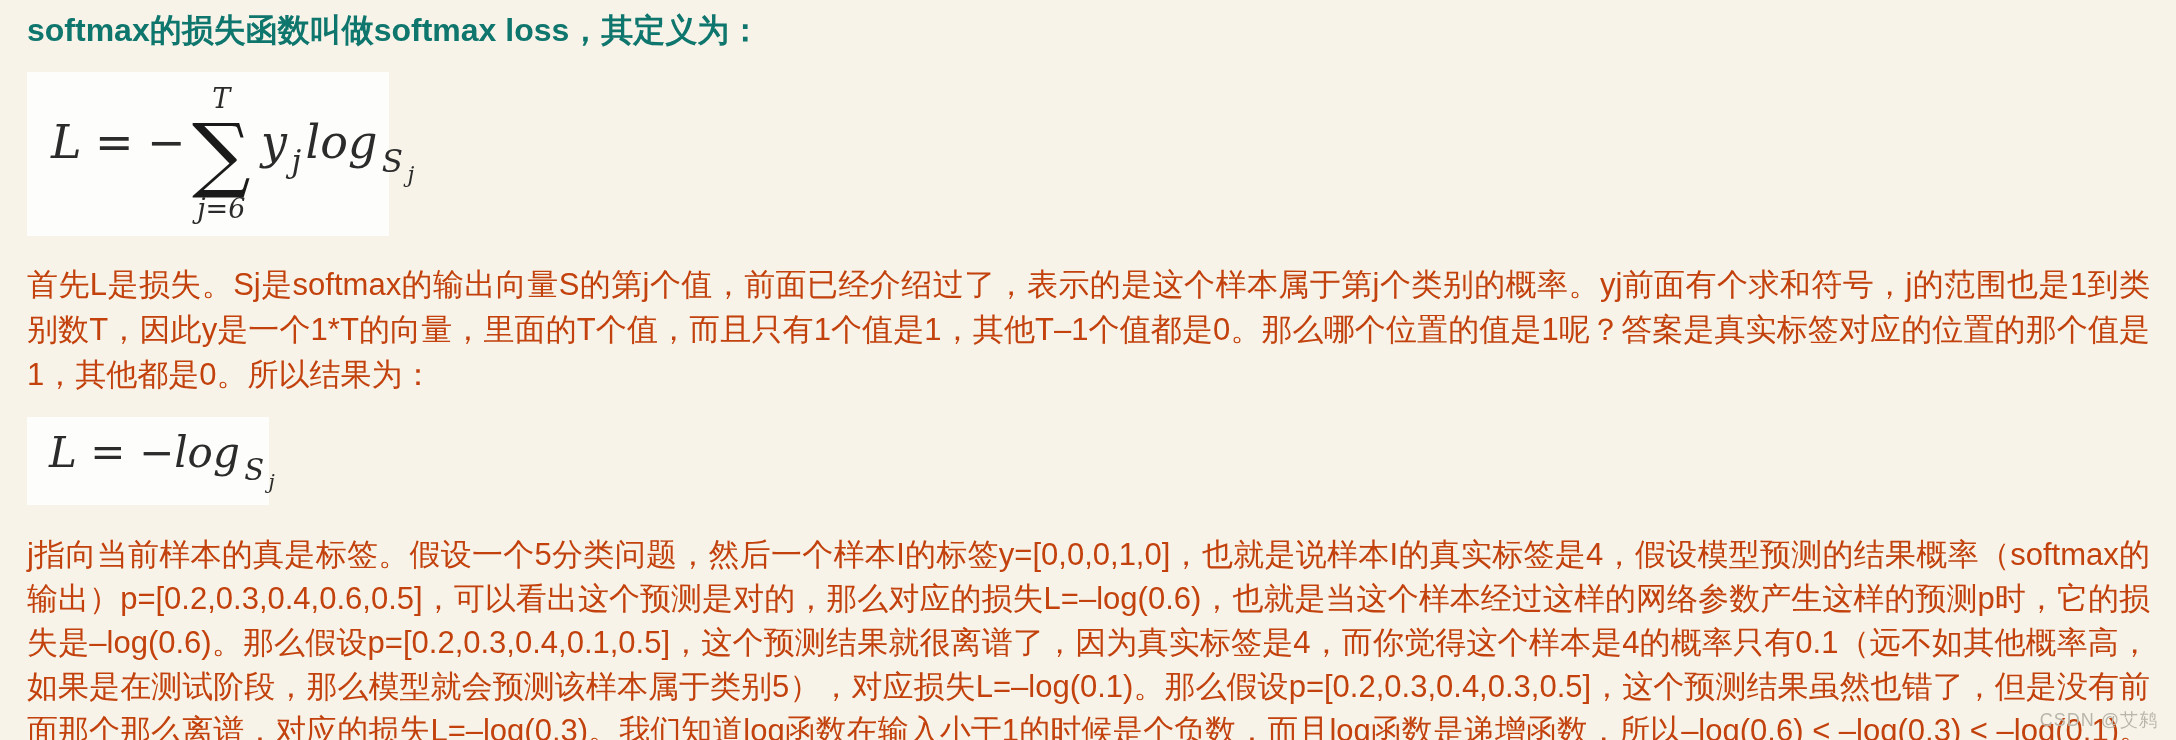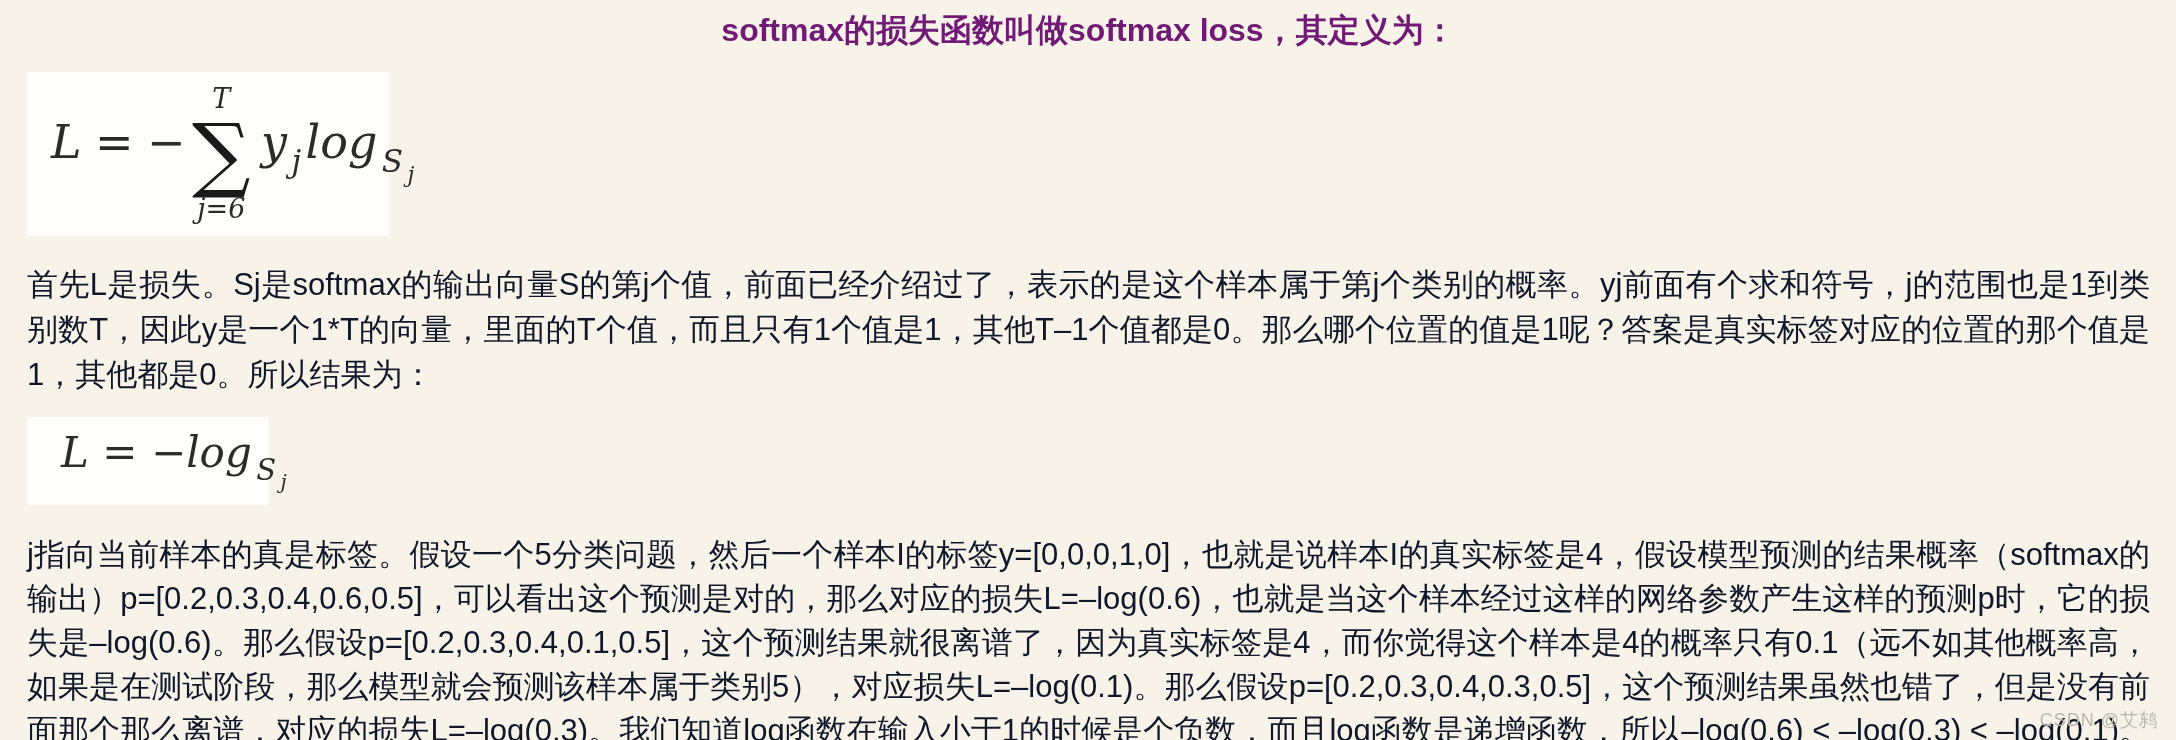--- a/index.html
+++ b/index.html
@@ -9,40 +9,39 @@
     font-family: "Liberation Sans", "DejaVu Sans", sans-serif;
     color: #1f1f1f;
     position: relative;
   }
   .page { padding: 8px 26px 0 27px; }
 
   .heading {
     font-size: 32px;
     line-height: 44px;
     font-weight: 700;
-    color: #701a75;
-    text-align: center;
+    color: #0f766e;
   }
 
   .para {
     font-size: 31px;
     line-height: 45px;
-    color: #0f172a;
+    color: #c2410c;
     text-align: justify;
   }
   .para-1 { margin-top: 26px; }
   .para-2 { margin-top: 28px; line-height: 44px; }
 
   .formula-box {
     background: #fdfdfb;
     display: flex;
     align-items: center;
   }
   .formula-1 { width: 362px; height: 164px; margin-top: 20px; padding-left: 24px; }
-  .formula-2 { width: 242px; height: 88px;  margin-top: 20px; padding-left: 34px; }
+  .formula-2 { width: 242px; height: 88px;  margin-top: 20px; padding-left: 22px; }
 
   .math-row { white-space: nowrap; color: #2b2b2b; }
 
   .f1 .m-main { font-family: "DejaVu Serif", serif; font-style: italic; font-size: 46px; }
   .f1 .m-sub  { font-family: "DejaVu Serif", serif; font-style: italic; font-size: 31px; vertical-align: -14px; }
   .f1 .m-subsub { font-family: "DejaVu Serif", serif; font-style: italic; font-size: 22px; vertical-align: -24px; }
 
   .f2 .m-main { font-family: "DejaVu Serif", serif; font-style: italic; font-size: 42px; }
   .f2 .m-sub  { font-family: "DejaVu Serif", serif; font-style: italic; font-size: 29px; vertical-align: -13px; }
   .f2 .m-subsub { font-family: "DejaVu Serif", serif; font-style: italic; font-size: 20px; vertical-align: -22px; }

